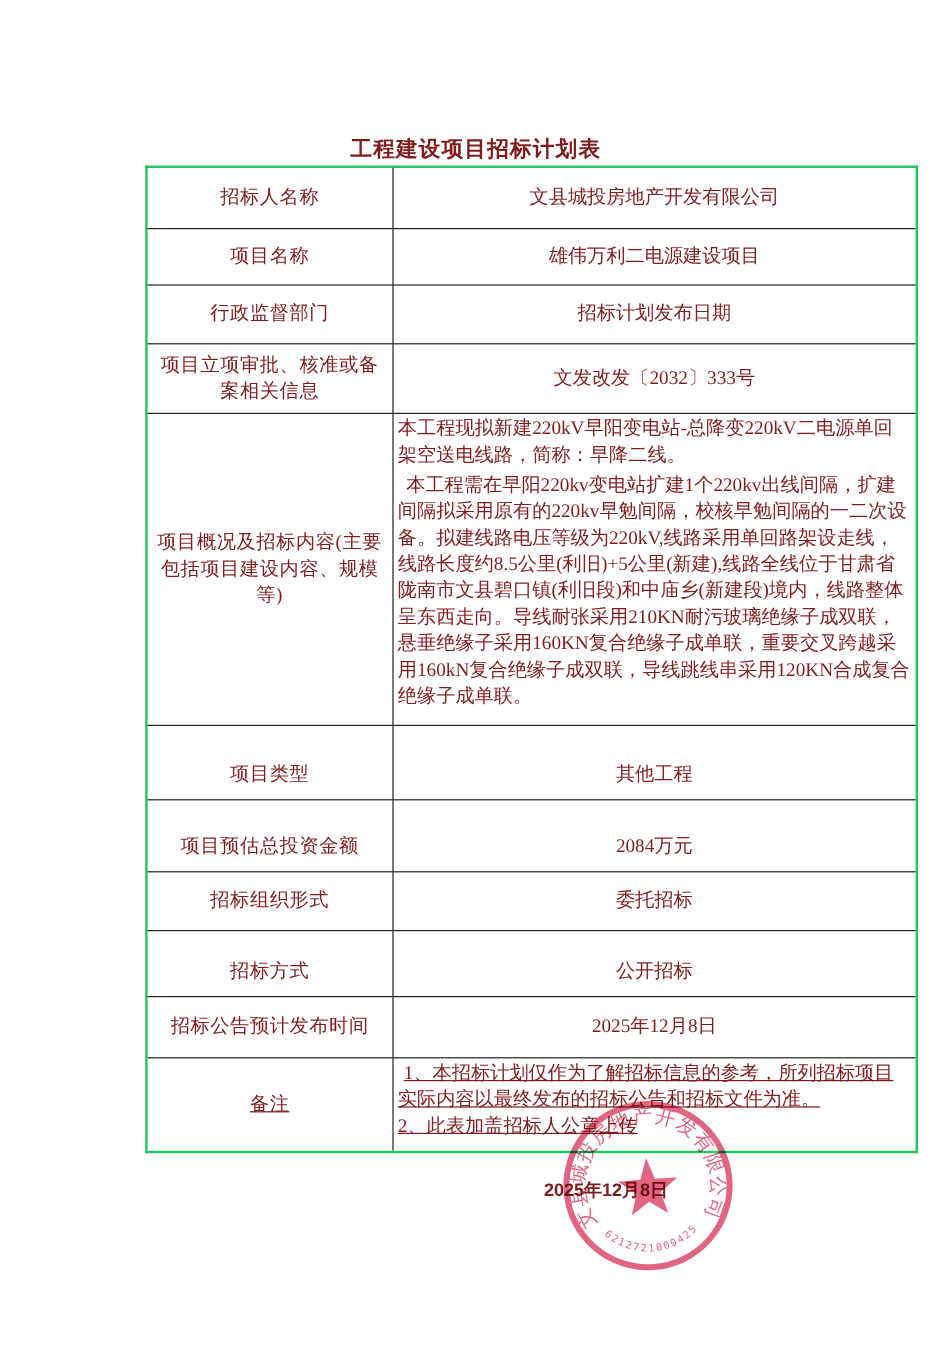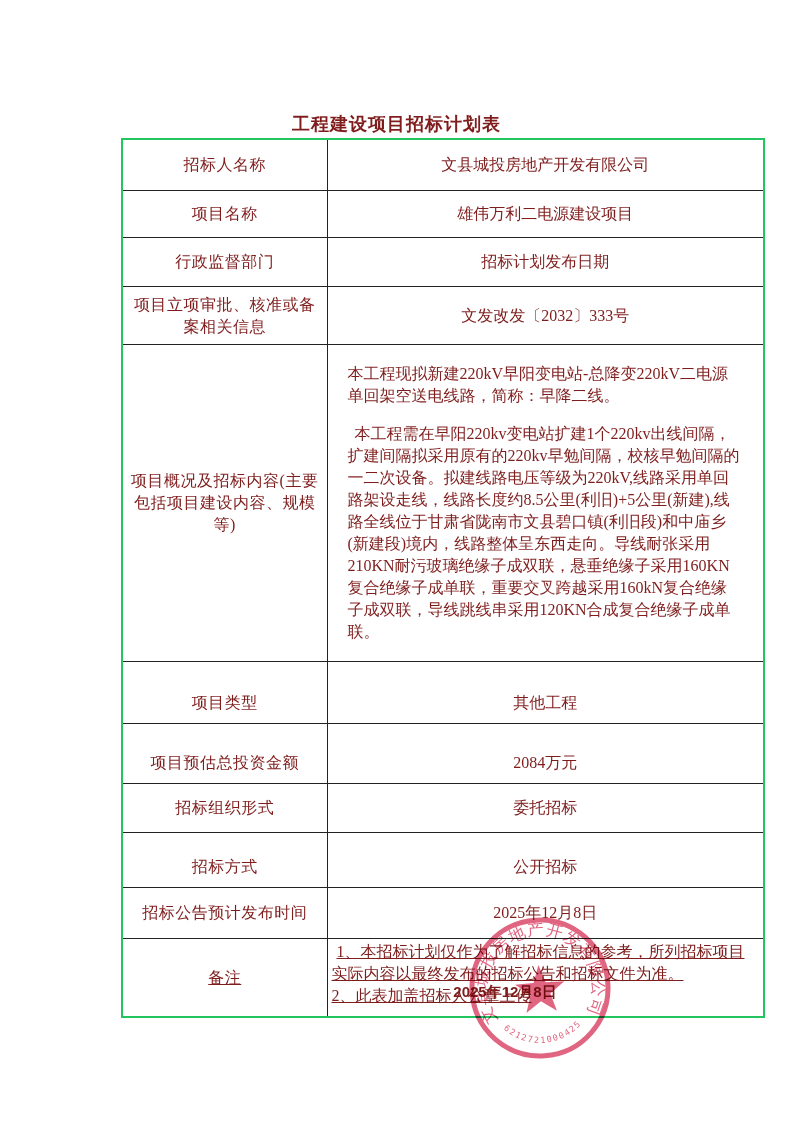--- a/index.html
+++ b/index.html
@@ -31,21 +31,21 @@
     overflow:hidden;
   }
   col.c-label{width:205px;}
   td.lbl{text-align:center;vertical-align:middle;letter-spacing:0.5px;}
   td.val{text-align:center;vertical-align:middle;}
   td.content{
     text-align:left;vertical-align:top;
     font-size:15.5px;line-height:23px;
     padding:3px 6px 2px 7px;
   }
-  td.content p{margin:16px;}
+  td.content p{margin:0;}
   td.content p.p2{margin-top:3px;text-indent:7px;}
   td.remark{
     text-align:left;vertical-align:top;
     font-size:15.5px;line-height:23px;
     padding:6px 6px 2px 7px;
   }
   td.remark p{margin:0;}
   td.remark p.l1{text-indent:5px;}
   tr.r1 td{height:46px;} tr.r2 td{height:42px;} tr.r3 td{height:44px;}
   tr.r4 td{height:53px;} tr.r5 td{height:255px;} tr.r6 td{height:50px;}

